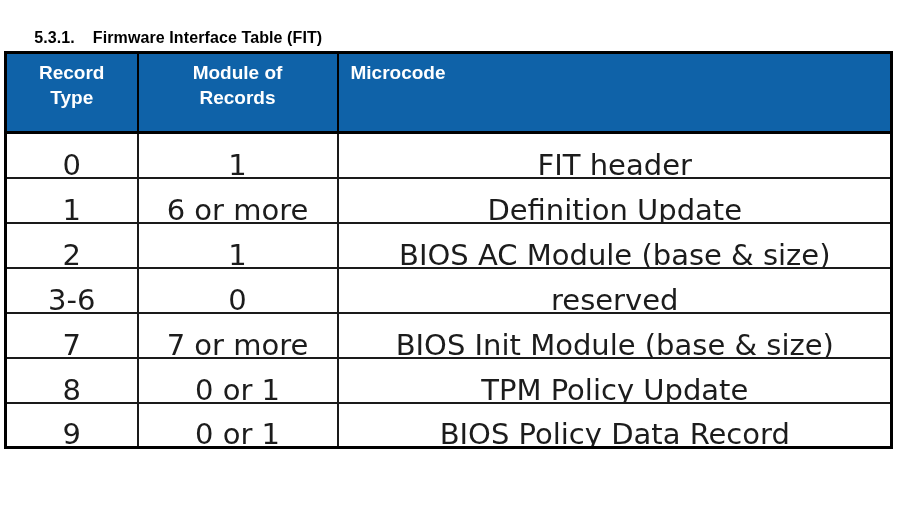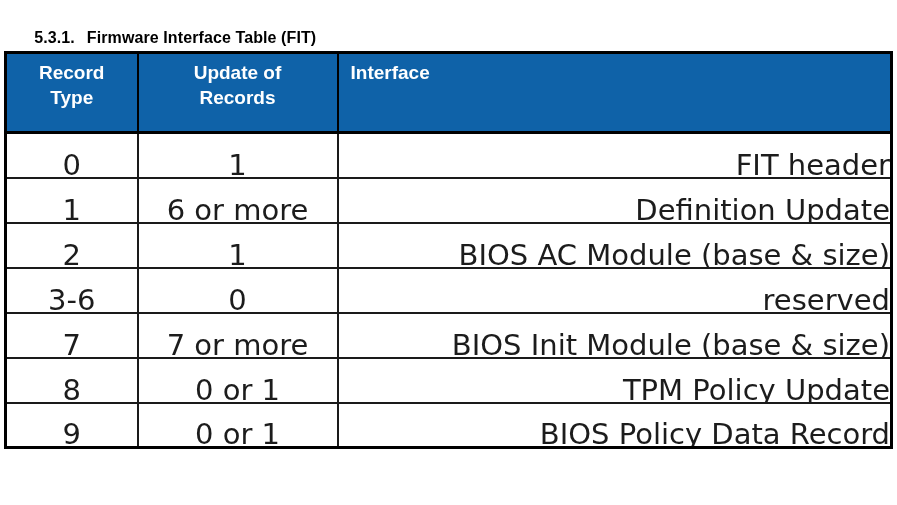--- a/index.html
+++ b/index.html
@@ -30,21 +30,21 @@
     top: 5px;
     font-family: "Liberation Sans", sans-serif;
     font-weight: bold;
     font-size: 16px;
     line-height: 22px;
     color: #000000;
     white-space: pre;
     letter-spacing: 0.1px;
   }
   .section-heading .num {
-    margin-right: 12px;
+    margin-right: 18px;
   }
 
   
   .fit-table-wrap {
     position: absolute;
     left: 4px;
     top: 51px;
     width: 886px;
   }
 
@@ -105,21 +105,21 @@
     white-space: nowrap;
   }
   tbody tr:first-child td {
     border-top: none;
   }
   tbody td.cell-type,
   tbody td.cell-count {
     text-align: center;
   }
   tbody td.cell-def {
-    text-align: right;
+    text-align: center;
     padding-left: 1px;
     border-right: none;
   }
   tbody td .cell-text {
     display: block;
     position: relative;
     top: 3px;
   }
 </style>
 </head>
@@ -138,25 +138,25 @@
         <col class="c-count">
         <col class="c-def">
       </colgroup>
       <thead>
         <tr class="header-row">
           <th class="col-type">
             <span>Record</span><br>
             <span>Type</span>
           </th>
           <th class="col-count">
-            <span>Update of</span><br>
+            <span>Module of</span><br>
             <span>Records</span>
           </th>
           <th class="col-def">
-            <span>Interface</span>
+            <span>Microcode</span>
           </th>
         </tr>
       </thead>
       <tbody>
 
         <tr>
           <td class="cell-type">
               <span class="cell-text">0</span>
             </td>
           <td class="cell-count">

